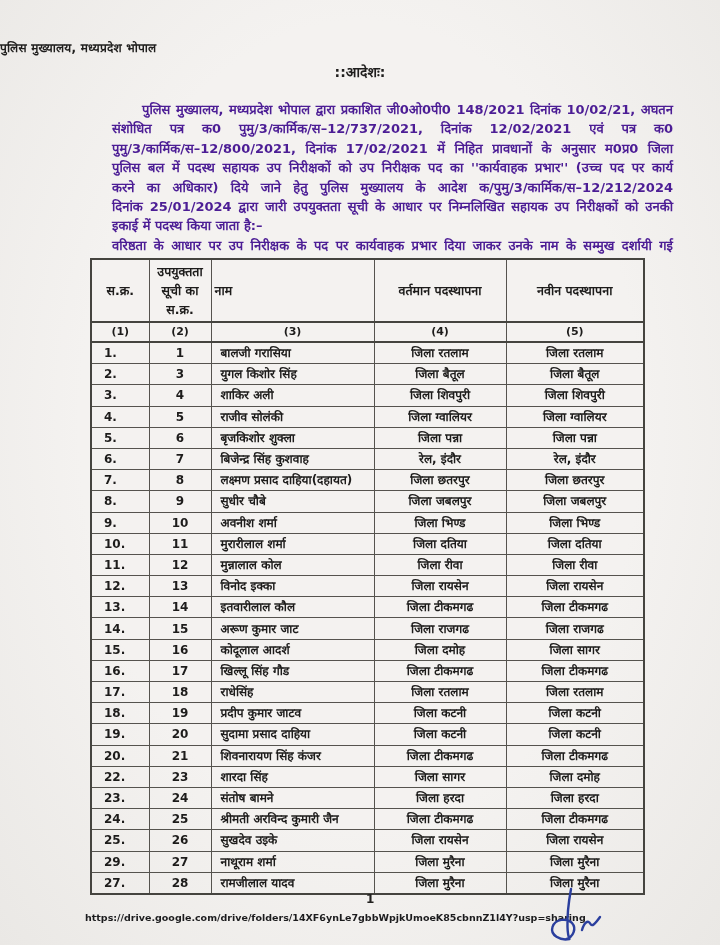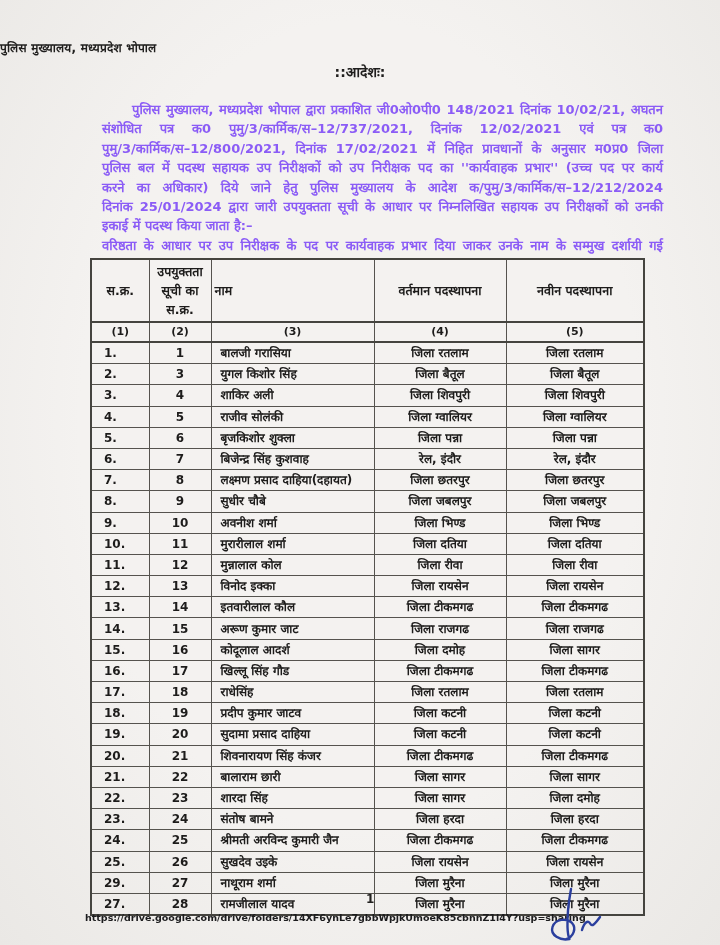--- a/index.html
+++ b/index.html
@@ -11,22 +11,22 @@
   }
   .doc-title{
     position:absolute;top:27px;left:0;right:0;
     text-align:left;font-size:12px;font-weight:700;letter-spacing:.2px;margin-top:12px;
   }
   .order-heading{
     position:absolute;top:62px;left:0;right:0;
     text-align:center;font-size:14px;font-weight:700;
   }
   .order-paragraph{
-    position:absolute;top:100px;left:102px;width:561px;
-    font-size:13px;font-weight:600;color:#8b5cf6;
+    position:absolute;top:100px;left:112px;width:561px;
+    font-size:13px;font-weight:600;color:#4c1d95;
   }
   .para-line{
     height:19.4px;line-height:19.4px;
     text-align:justify;text-align-last:justify;
     white-space:normal;
   }
   .para-line.first{text-indent:30px;}
   .para-line.last{text-align:left;text-align-last:left;}
 
   table.order-table{
@@ -247,27 +247,20 @@
         <td class="c5">जिला कटनी</td>
       </tr>
       <tr>
         <td class="c1">20.</td>
         <td class="c2">21</td>
         <td class="c3">शिवनारायण सिंह कंजर</td>
         <td class="c4">जिला टीकमगढ</td>
         <td class="c5">जिला टीकमगढ</td>
       </tr>
       <tr>
-        <td class="c1">21.</td>
-        <td class="c2">22</td>
-        <td class="c3">बालाराम छारी</td>
-        <td class="c4">जिला सागर</td>
-        <td class="c5">जिला सागर</td>
-      </tr>
-      <tr>
         <td class="c1">22.</td>
         <td class="c2">23</td>
         <td class="c3">शारदा सिंह</td>
         <td class="c4">जिला सागर</td>
         <td class="c5">जिला दमोह</td>
       </tr>
       <tr>
         <td class="c1">23.</td>
         <td class="c2">24</td>
         <td class="c3">संतोष बामने</td>

